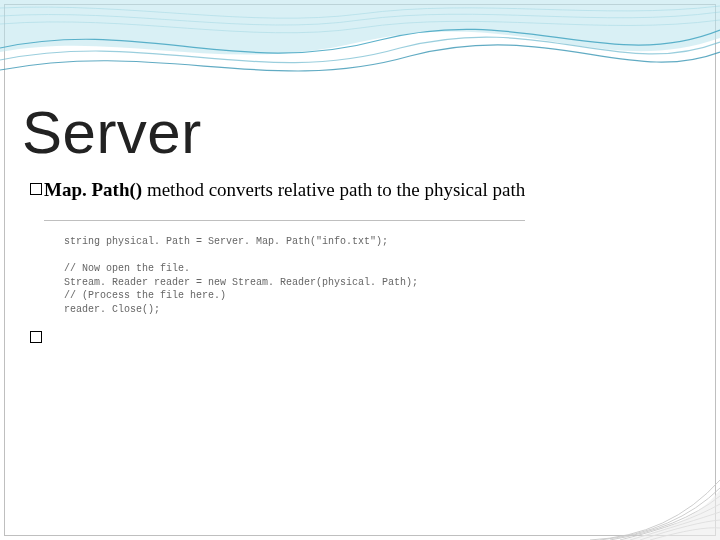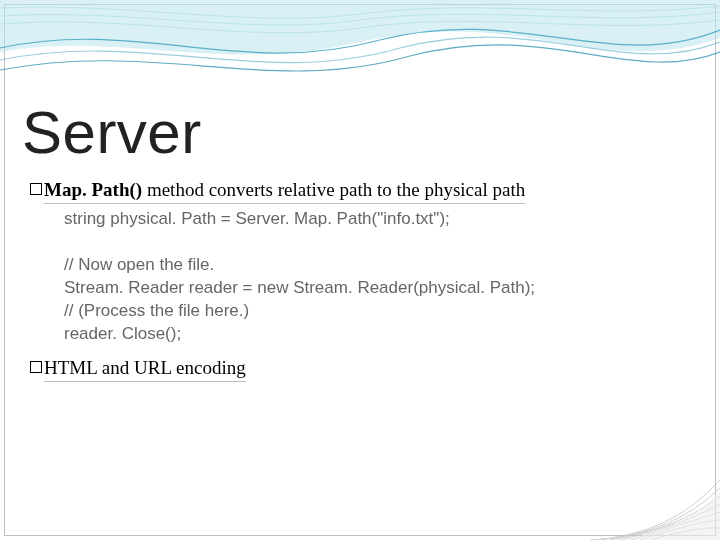--- a/index.html
+++ b/index.html
@@ -52,28 +52,28 @@
   }
   .square {
     display: inline-block;
     width: 12px; height: 12px;
     border: 1.5px solid #000;
     margin-right: 2px;
     margin-top: 5px;
     flex-shrink: 0;
   }
   .bullet-text b { font-weight: bold; }
-  .underline-span { border-bottom: 1px solid rgba(0,0,0,0.25); padding-bottom: 1px; }
+  .underline-span { border-bottom: 1px solid rgba(0,0,0,0.25); padding-bottom: 18px; }
   .code {
-    font-family: Liberation Sans, sans-serif;
-    font-size: 17px;
+    font-family: Liberation Mono, monospace;
+    font-size: 10px;
     color: #666;
     white-space: pre;
     margin-left: 34px;
-    margin-top: 4px;
+    margin-top: 14px;
     margin-bottom: 10px;
     line-height: 1.35;
   }
   .corner {
     position: absolute;
     bottom: 0; right: 0;
     width: 140px; height: 100px;
     overflow: visible;
   }
   .corner svg {
@@ -114,23 +114,20 @@
 
   <div class="code"><span>string physical. Path = Server. Map. Path("info.txt");</span>
 <span></span>
 <span>// Now open the file.</span>
 <span>Stream. Reader reader = new Stream. Reader(physical. Path);</span>
 <span>// (Process the file here.)</span>
 <span>reader. Close();</span></div>
 
   <div class="bullet-row">
     <span class="square"></span>
-    <span class="bullet-text underline-span">
-      <span>HTML and URL encoding</span>
-    </span>
   </div>
 
 
 </div>
 
 <div class="corner">
   <svg viewBox="0 0 140 100" preserveAspectRatio="none">
     <g stroke="#c9c9c9" stroke-width="1" fill="none" opacity="0.9">
       <path d="M10,100 Q90,96 140,40"></path>
       <path d="M20,100 Q95,92 140,48"></path>

